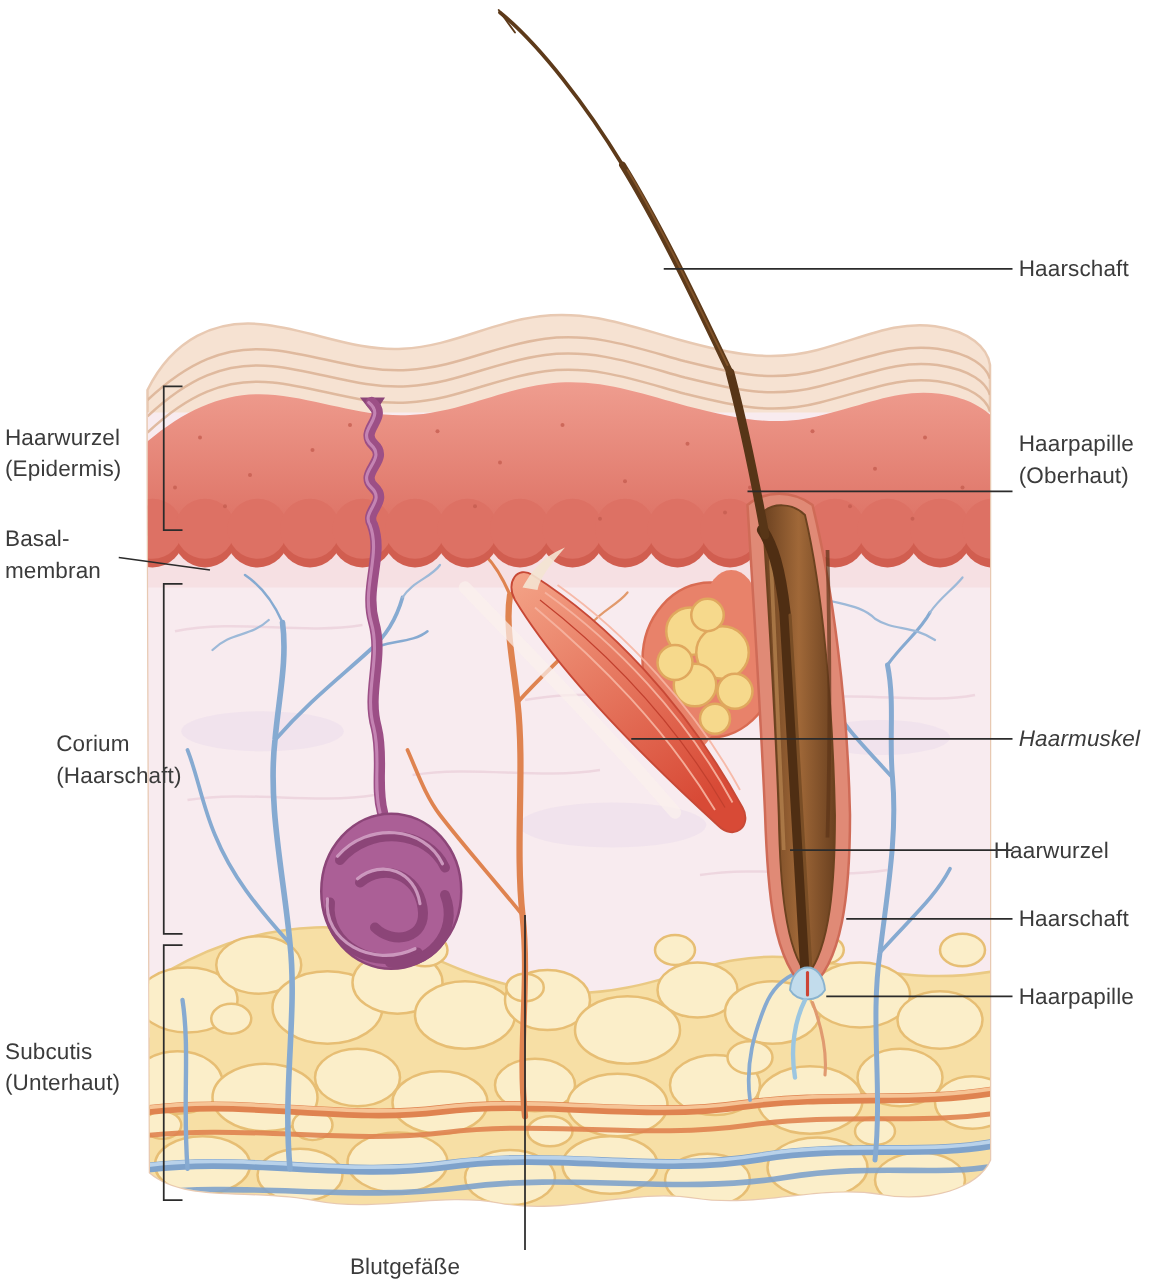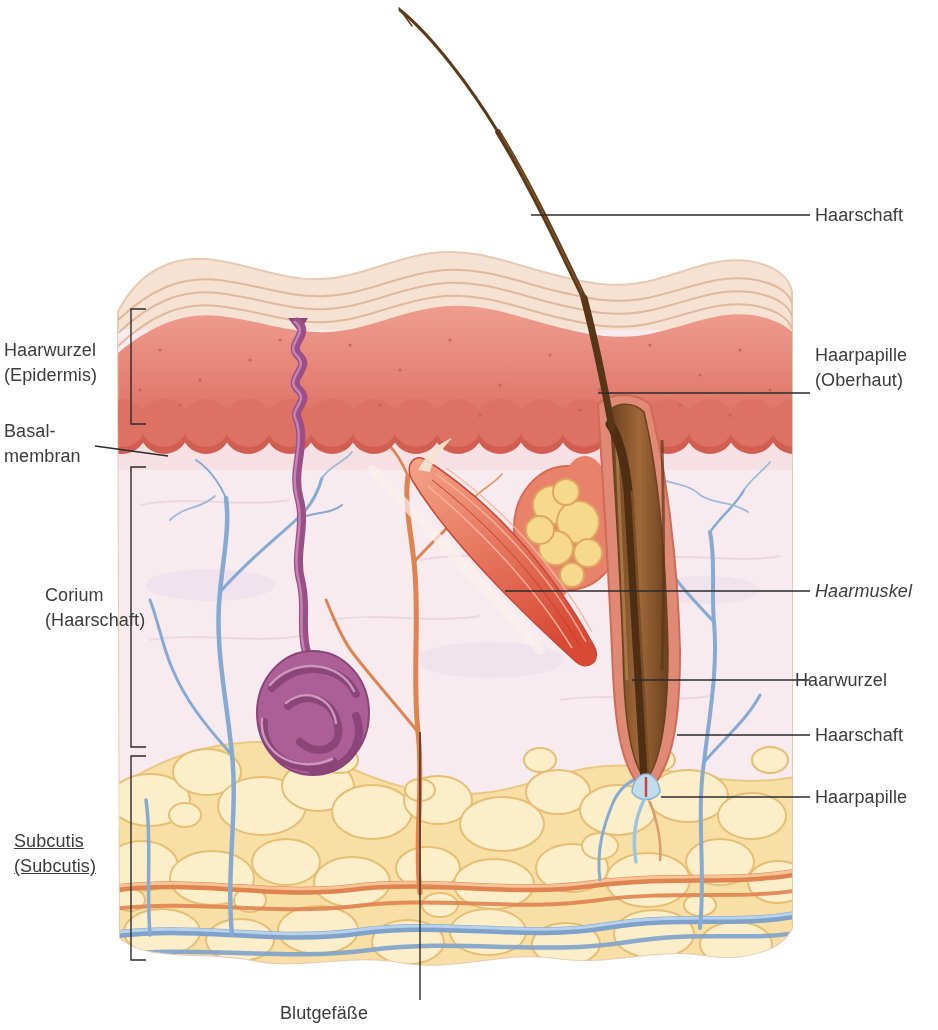--- a/index.html
+++ b/index.html
@@ -298,23 +298,23 @@
   <span>(Epidermis)</span>
 </div>
 <div class="lbl" style="left:4px;top:419px;">
   <span>Basal-</span>
   <span>membran</span>
 </div>
 <div class="lbl" style="left:4px;top:583px;margin-left:41px;">
   <span>Corium</span>
   <span>(Haarschaft)</span>
 </div>
-<div class="lbl" style="left:14px;top:829px;text-decoration:underline;">
+<div class="lbl" style="left:4px;top:829px;">
   <span>Subcutis</span>
-  <span>(Subcutis)</span>
+  <span>(Unterhaut)</span>
 </div>
 
 <div class="lbl" style="left:815px;top:203px;">
   <span>Haarschaft</span>
 </div>
 <div class="lbl" style="left:815px;top:343px;">
   <span>Haarpapille</span>
   <span>(Oberhaut)</span>
 </div>
 <div class="lbl" style="left:815px;top:579px;font-style:italic;">

